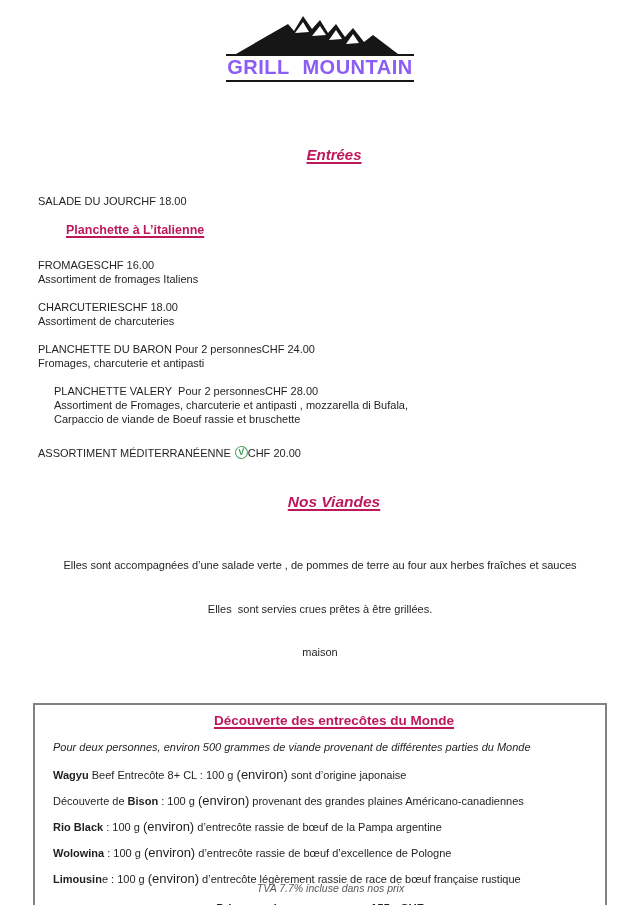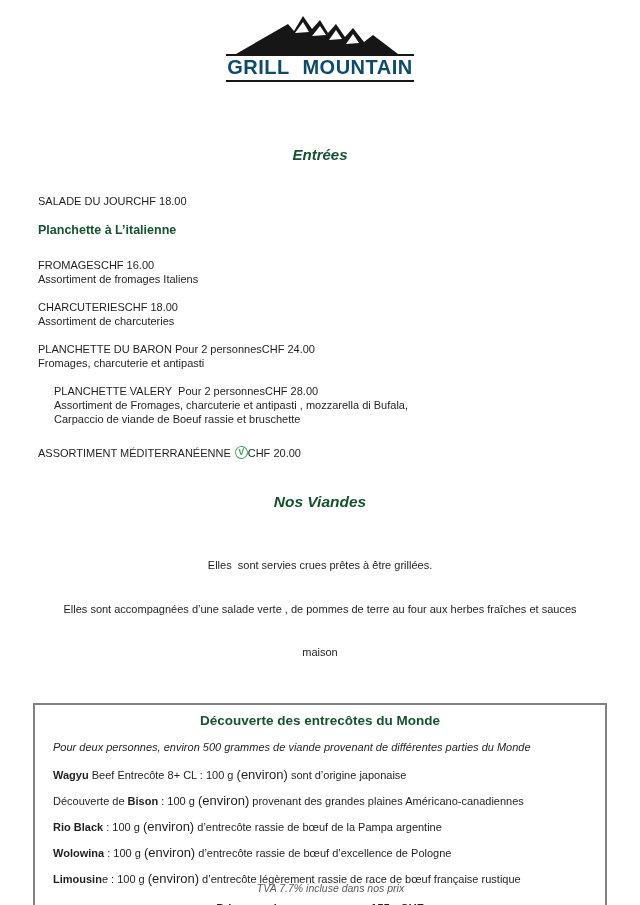--- a/index.html
+++ b/index.html
@@ -13,26 +13,26 @@
     overflow:hidden;
   }
   
   .logo { width:188px; margin:14px auto 0; text-align:center; }
   .logo svg { display:block; margin:0 auto; }
   .brand-text {
     border-top:2px solid #161616;
     border-bottom:2px solid #161616;
     padding:1px 0 2px;
     font-size:20px; font-weight:bold; line-height:1.05;
-    letter-spacing:.5px; word-spacing:7px; color:#0c4a6e;
+    letter-spacing:.5px; word-spacing:7px; color:#8b5cf6;
     font-stretch:condensed;
   }
   
-  .h-red { color:#14532d; font-weight:bold;
-           text-decoration-thickness:1.5px; text-underline-offset:2px; }
+  .h-red { color:#be185d; font-weight:bold;
+           text-decoration:underline; text-decoration-thickness:1.5px; text-underline-offset:2px;padding-left:28px; }
   .title-center { text-align:center; font-style:italic; font-size:15px; }
   #entrees-title { margin-top:64px; }
   #sub-title { margin-top:15px; margin-left:38px; font-size:12.5px; }
   #viandes-title { margin-top:33px; font-size:15.5px; }
   
   .row { display:flex; justify-content:flex-start; align-items:flex-start;
          margin-left:38px; width:514px; font-size:11px; line-height:14px; }
   .nm { white-space:pre-wrap; }
   .price { white-space:nowrap; }
   .desc { margin-left:38px; font-size:11px; line-height:14px; }
@@ -138,22 +138,22 @@
           <span class="nm">ASSORTIMENT MÉDITERRANÉENNE</span><span class="veg-badge">V</span>
         </span>
         <span class="price">CHF 20.00</span>
       </div>
     </div>
 
   </div>
 
   <h2 id="viandes-title" class="h-red title-center">Nos Viandes</h2>
   <div class="intro">
+    <div>Elles sont accompagnées d’une salade verte , de pommes de terre au four aux herbes fraîches et sauces</div>
     <div>Elles  sont servies crues prêtes à être grillées.</div>
-    <div>Elles sont accompagnées d’une salade verte , de pommes de terre au four aux herbes fraîches et sauces</div>
     <div>maison</div>
   </div>
 
   <div class="box">
     <h3 class="box-title h-red">Découverte des entrecôtes du Monde</h3>
     <div class="box-subtitle">Pour deux personnes, environ 500 grammes de viande provenant de différentes parties du Monde</div>
 
     <div class="entries">
       <p class="entry"><span></span><b>Wagyu</b><span> Beef Entrecôte 8+ CL : 100 g </span><span class="small">(environ)</span><span> sont d’origine japonaise</span></p>
       <p class="entry"><span>Découverte de </span><b>Bison</b><span> : 100 g </span><span class="small">(environ)</span><span> provenant des grandes plaines Américano-canadiennes</span></p>

